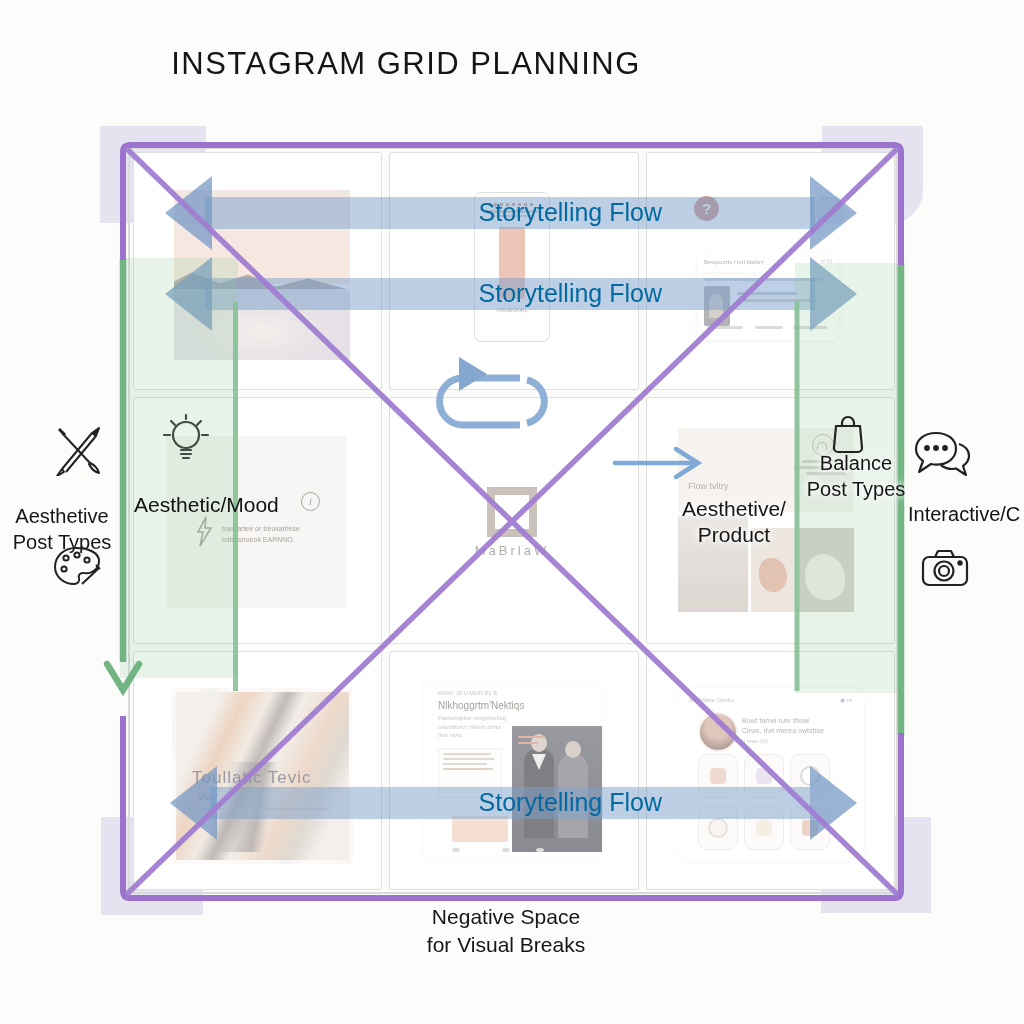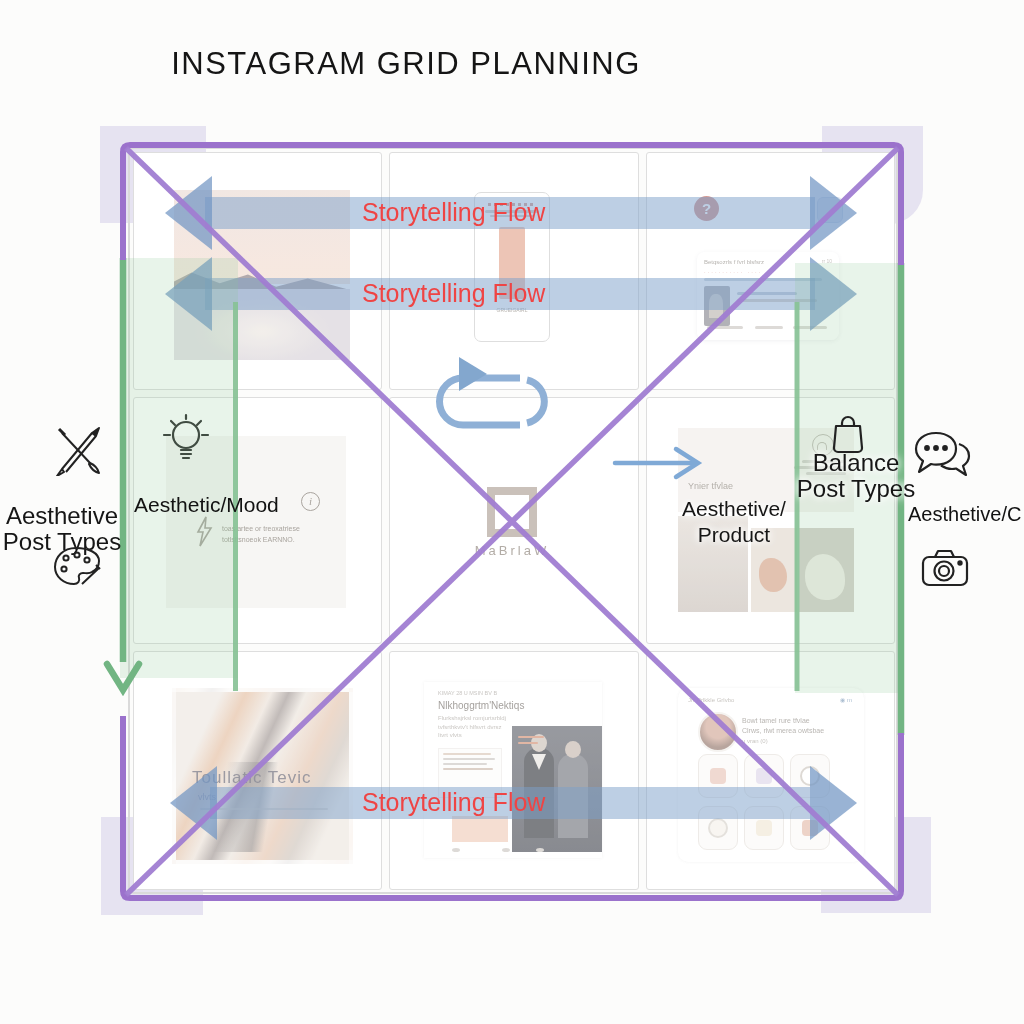--- a/index.html
+++ b/index.html
@@ -90,22 +90,22 @@
           box-shadow:0 0 3px rgba(150,150,150,.2);padding:8px 10px;box-sizing:border-box;}
   .avatar{position:absolute;left:20px;top:24px;width:36px;height:36px;border-radius:50%;
           background:radial-gradient(circle at 50% 35%,#cfa493 0 40%,#8e6f63 70%);border:2px solid #f0ece8;}
   .appgrid{position:absolute;left:20px;top:66px;width:140px;display:grid;grid-template-columns:repeat(3,38px);
            grid-gap:8px;}
   .app{width:38px;height:42px;border:1.5px solid #e5e0da;border-radius:9px;background:#fbfaf8;position:relative;}
   .app span{position:absolute;left:50%;top:50%;transform:translate(-50%,-50%);width:16px;height:16px;border-radius:4px;display:block;}
   
   .lbl{color:#121212;}
   .halo{text-shadow:0 0 6px #fff,0 0 10px #fff,0 0 14px #fff;}
-  .flowlbl{width:300px;text-align:left;font-size:25px;color:#ef4444;}
-  .sidelbl{text-align:center;font-size:24px;line-height:26px;}
+  .flowlbl{width:300px;text-align:right;font-size:25px;color:#0369a1;}
+  .sidelbl{text-align:center;font-size:20px;line-height:26px;}
   .caption{left:375px;top:903px;width:262px;text-align:center;font-size:21px;line-height:28px;}
   svg.overlay{position:absolute;left:0;top:0;pointer-events:none;}
   .z1{z-index:1}.z2{z-index:2}.z3{z-index:3}.z4{z-index:4}
 </style>
 </head>
 <body>
 
 <div id="canvas">
 
   <div class="abs title z4">INSTAGRAM GRID PLANNING</div>
@@ -174,21 +174,21 @@
 
   <div class="abs clogo z2"></div>
   <div class="abs clogotext z2">MaBrlaW</div>
 
   <div class="abs collage fade8 z2">
     <div class="coltop"></div>
     <div class="arch"></div>
     <div class="bar" style="position:absolute;right:8px;top:32px;width:44px;height:2.5px"></div>
     <div class="bar" style="position:absolute;right:8px;top:38px;width:52px;height:2.5px"></div>
     <div class="bar" style="position:absolute;right:8px;top:44px;width:40px;height:2.5px"></div>
-    <div class="tiny" style="position:absolute;left:10px;top:52px;font-size:9px;color:#a39d96">Ynier tfvlae</div>
+    <div class="tiny" style="position:absolute;left:10px;top:52px;font-size:9px;color:#a39d96">Flow tvltry</div>
     <div class="img-a"></div>
     <div class="img-b"></div>
     <div class="img-c"></div>
   </div>
 
   <div class="abs blart fade8 z2"></div>
   <div class="abs z2" style="left:192px;top:768px;font-size:17px;letter-spacing:1px;color:#8e8e99;opacity:.85">Toullatic Tevic</div>
   <div class="abs z2" style="left:198px;top:792px;font-size:9px;color:#9a93a0;opacity:.85">vlvts</div>
   <div class="abs z2 bar" style="left:200px;top:808px;width:128px;height:1.5px;opacity:.6"></div>
 
@@ -311,22 +311,26 @@
   <div class="abs sidelbl z4" style="left:0px;top:503px;width:124px">
     <div>Aesthetive</div>
     <div>Post Types</div>
   </div>
 
   <div class="abs sidelbl halo z4" style="left:791px;top:450px;width:130px">
     <div>Balance</div>
     <div>Post Types</div>
   </div>
 
-  <div class="abs lbl z4" style="left:908px;top:503px;font-size:20px;white-space:nowrap">Aesthetive/C</div>
-
+  <div class="abs lbl z4" style="left:908px;top:503px;font-size:20px;white-space:nowrap">Interactive/C</div>
+
+  <div class="abs caption z4">
+    <div>Negative Space</div>
+    <div>for Visual Breaks</div>
+  </div>
 
   <svg class="abs z4" style="left:50px;top:420px" width="56" height="56" viewBox="0 0 56 56">
     <g fill="none" stroke="#222" stroke-width="2" stroke-linejoin="round">
       <path d="M12,49 L42,13 M16,52 L46,16"></path>
       <path d="M42,13 L46,16 L49,8 L42,13 z" fill="#222"></path>
       <path d="M12,49 l-5,7 7,-4 z"></path>
       <path d="M12,13 L40,43"></path>
       <path d="M40,43 q7,3 9,10 q-7,-2 -10,-9 z"></path>
       <path d="M9,9 l6,6" stroke-width="3"></path>
     </g>

